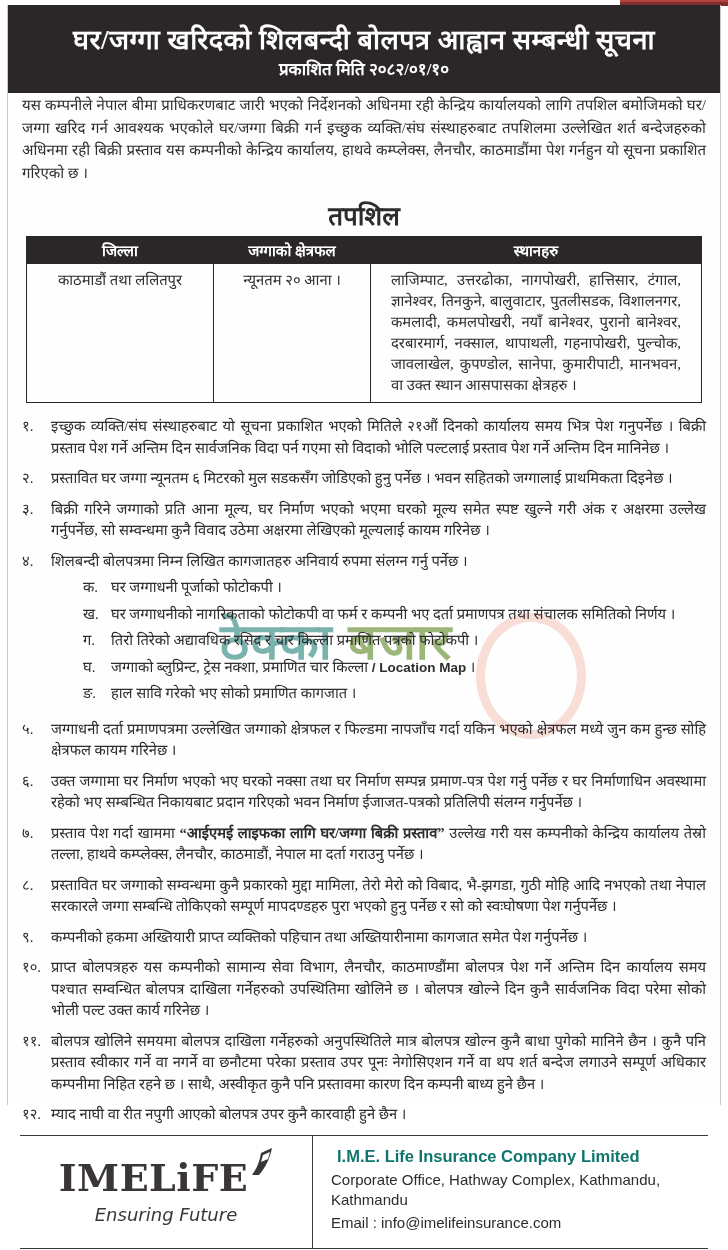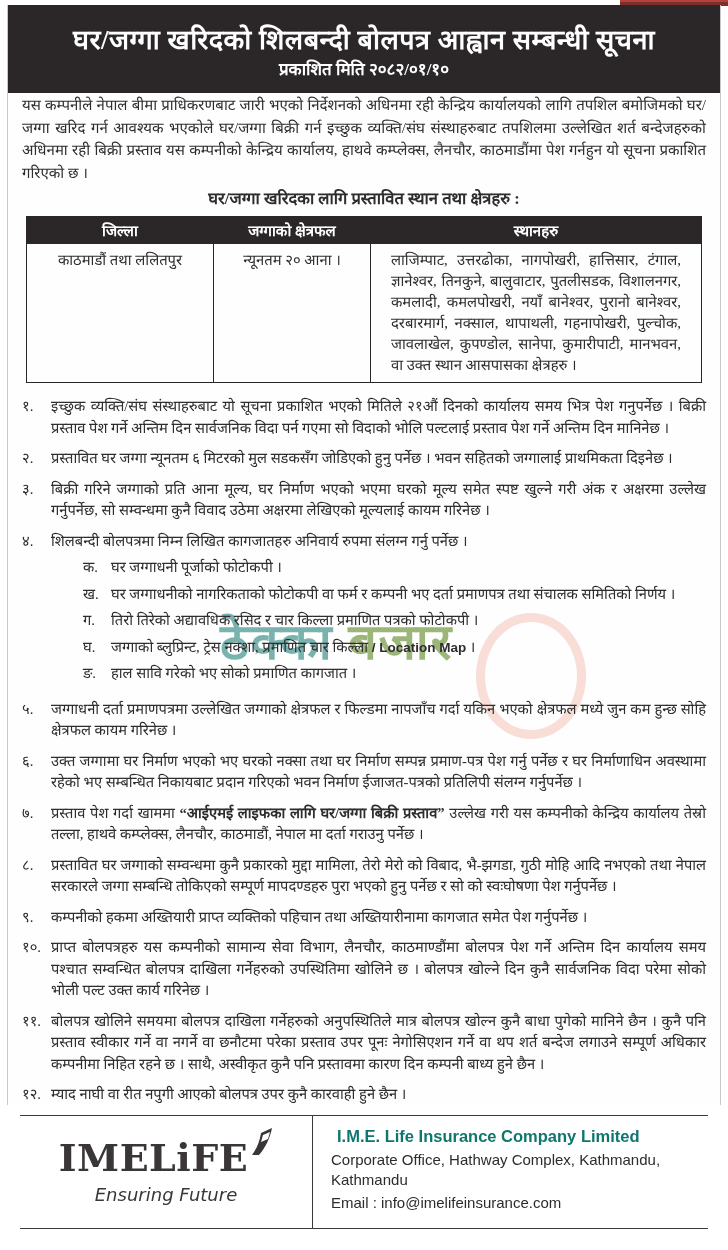--- a/index.html
+++ b/index.html
@@ -107,21 +107,21 @@
     <div class="notice-date">प्रकाशित मिति २०८२/०१/१०</div>
   </div>
 
   <div class="watermark"><span style="color:#0f766e">ठेक्का </span><span style="color:#4d7c0f">बजार</span></div>
   <div class="wm-ring"></div>
 
   <div class="content">
 
     <p class="intro">यस कम्पनीले नेपाल बीमा प्राधिकरणबाट जारी भएको निर्देशनको अधिनमा रही केन्द्रिय कार्यालयको लागि तपशिल बमोजिमको घर/जग्गा खरिद गर्न आवश्यक भएकोले घर/जग्गा बिक्री गर्न इच्छुक व्यक्ति/संघ संस्थाहरुबाट तपशिलमा उल्लेखित शर्त बन्देजहरुको अधिनमा रही बिक्री प्रस्ताव यस कम्पनीको केन्द्रिय कार्यालय, हाथवे कम्प्लेक्स, लैनचौर, काठमाडौंमा पेश गर्नहुन यो सूचना प्रकाशित गरिएको छ ।</p>
 
-    <div class="table-caption">घर/जग्गा खरिदका लागि प्रस्तावित स्थान तथा क्षेत्रहरु :</div>
+    <div class="details-heading">तपशिल</div>
 
     <table class="loc-table">
       <thead>
         <tr>
           <th class="dark">जिल्ला</th>
           <th class="dark">जग्गाको क्षेत्रफल</th>
           <th class="dark">स्थानहरु</th>
         </tr>
       </thead>
       <tbody>

